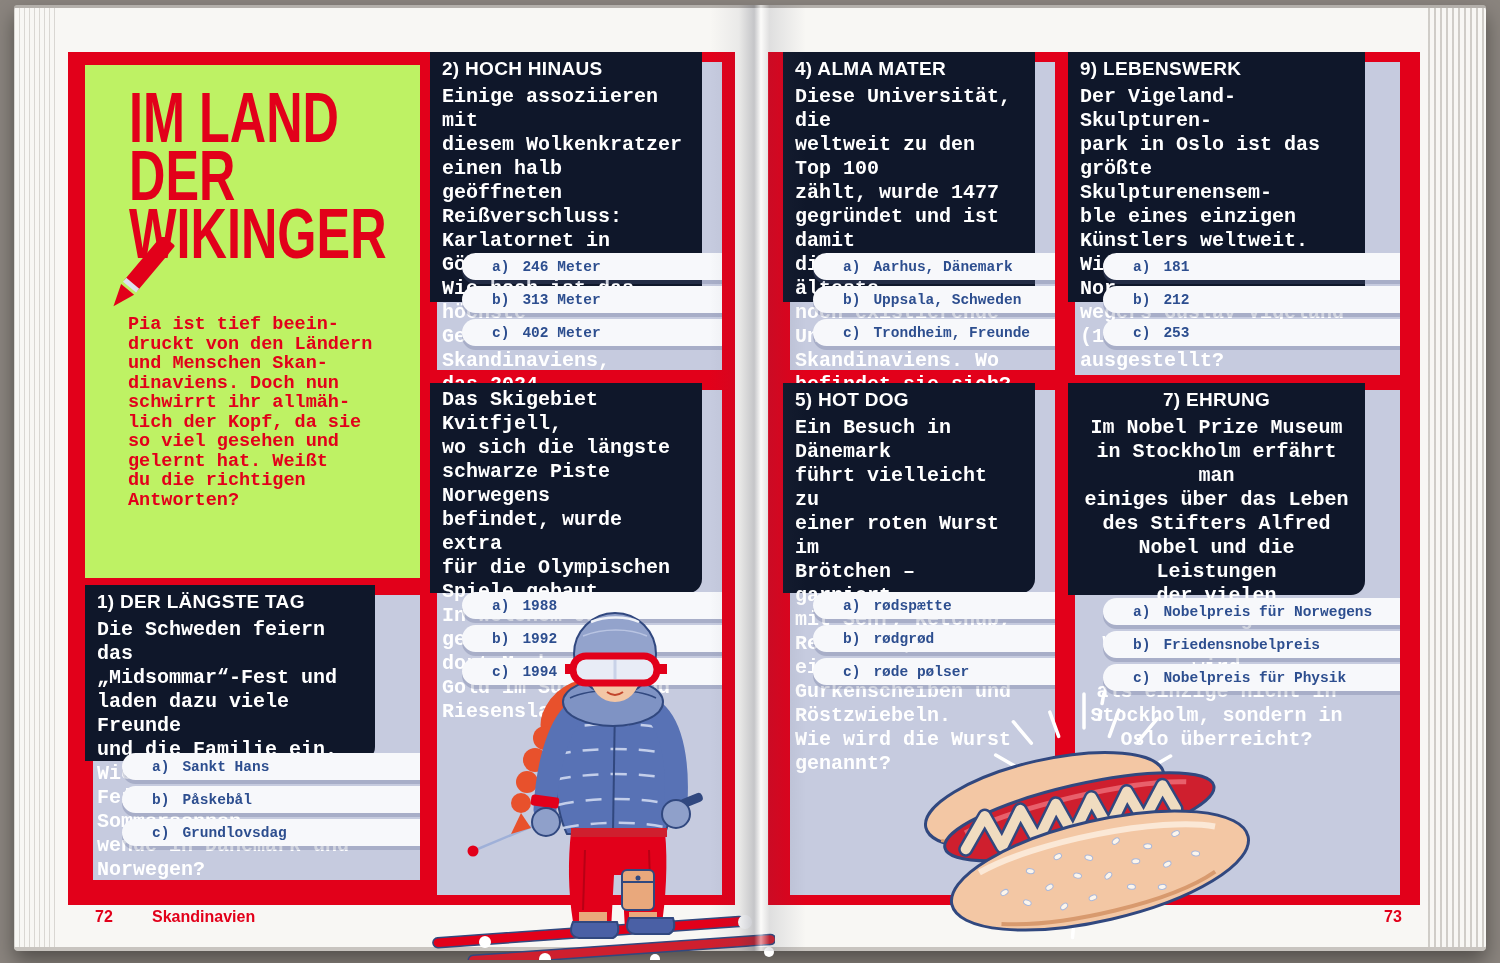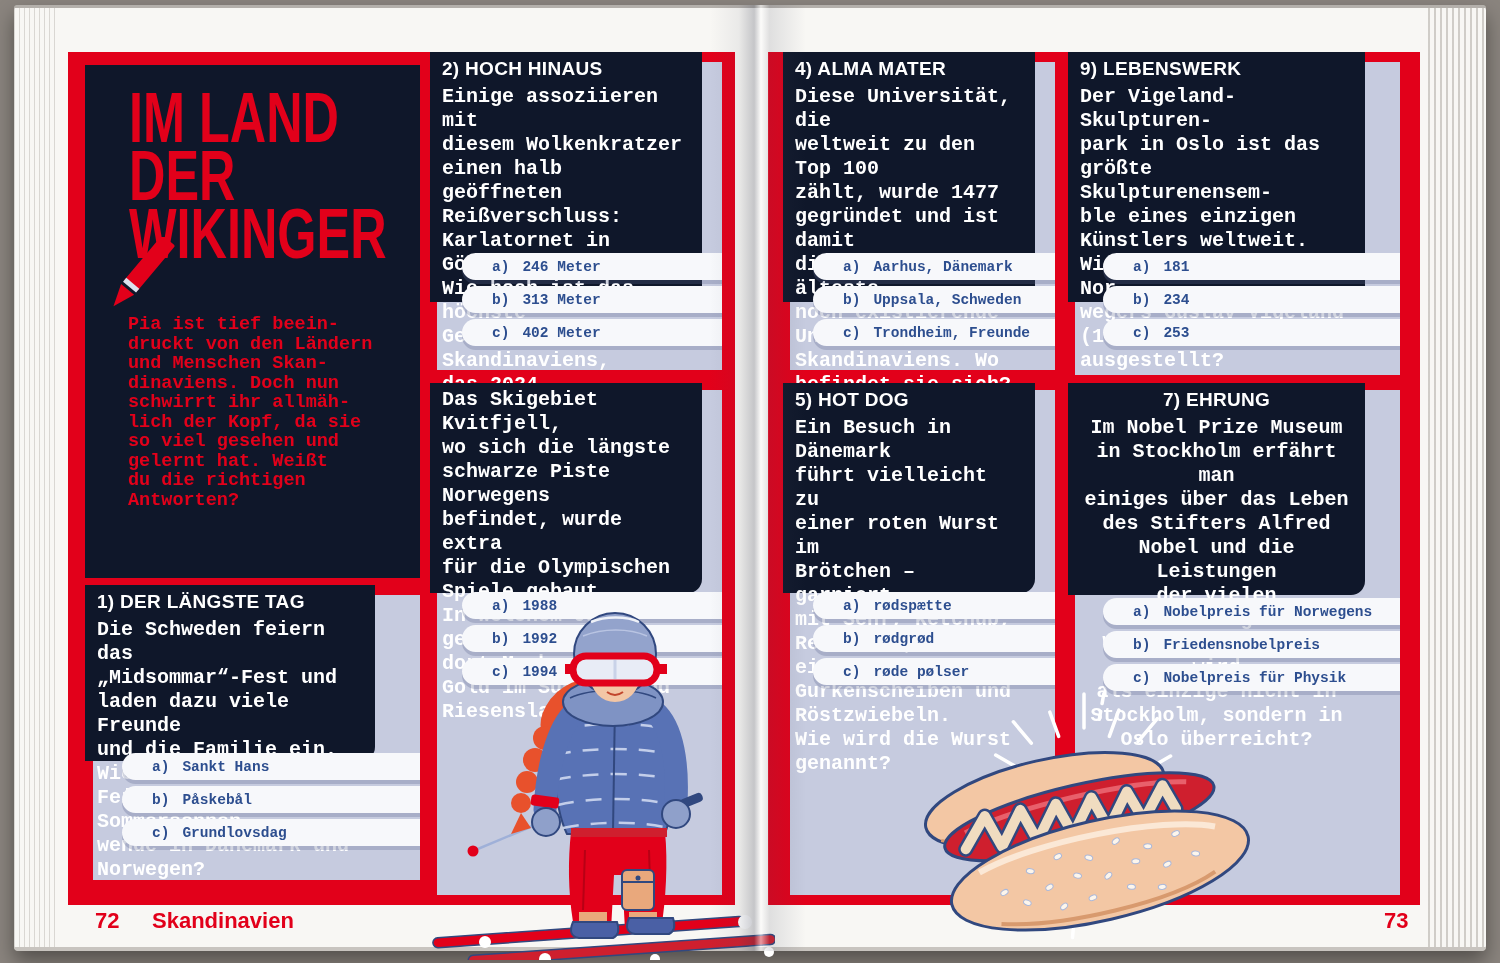--- a/index.html
+++ b/index.html
@@ -30,28 +30,28 @@
   .qbody  { font-family:"Liberation Mono","DejaVu Sans Mono",monospace; font-weight:700;
             font-size:20px; line-height:24px; color:#ffffff; white-space:pre-line; }
   .pills  { position:absolute; }
   .pill   { height:27px; border-radius:14px 0 0 14px; background:#f7f8fb; margin-bottom:6px;
             display:flex; align-items:center; padding-left:30px;
             box-shadow:0 4px 0 rgba(90,100,140,0.28);
             font-family:"Liberation Mono","DejaVu Sans Mono",monospace; font-weight:700;
             font-size:14.5px; color:#2d4e8f; }
   .pill .key { margin-right:13px; }
 
-  .title-panel { position:absolute; left:85px; top:65px; width:335px; height:513px; background:#0f172a; z-index:2; }
+  .title-panel { position:absolute; left:85px; top:65px; width:335px; height:513px; background:#bef264; z-index:2; }
   .main-title  { position:absolute; left:44px; top:24px; font-weight:700; font-size:70px; line-height:58px;
                  color:#e2001a; transform:scaleX(0.72); transform-origin:left top; white-space:pre-line; }
   .intro  { position:absolute; left:43px; top:250px; font-family:"Liberation Mono","DejaVu Sans Mono",monospace;
             font-weight:700; font-size:18.5px; line-height:19.5px; color:#e2001a; white-space:pre-line; }
   .pencil { position:absolute; left:12px; top:172px; width:80px; height:95px; }
 
-  .footer { position:absolute; z-index:3; font-weight:700; font-size:22px; color:#e2001a; }
+  .footer { position:absolute; z-index:3; font-weight:700; font-size:16px; color:#e2001a; }
   #pn72    { left:95px;  top:908px; }
   #chapter { left:152px; top:908px; }
   #pn73    { left:1384px; top:908px; }
 
   .skier  { position:absolute; left:425px; top:570px; width:350px; height:390px; z-index:6; }
   .hotdog { position:absolute; left:872px; top:688px; width:424px; height:268px; z-index:6; }
 </style>
 </head>
 <body>
 
@@ -254,21 +254,21 @@
 (1869–1943) sind dort
 ausgestellt?</div>
     </div>
     <div class="pills" style="left:35px;top:201px;right:0;">
       <div class="pill">
           <span class="key">a)</span>
           <span>181</span>
         </div>
       <div class="pill">
           <span class="key">b)</span>
-          <span>234</span>
+          <span>212</span>
         </div>
       <div class="pill">
           <span class="key">c)</span>
           <span>253</span>
         </div>
     </div>
   </div>
 
   <div class="qblock" style="left:1068px;top:383px;width:332px;height:512px;">
     <div class="panel" style="left:7px;top:7px;right:0;bottom:0;"></div>

